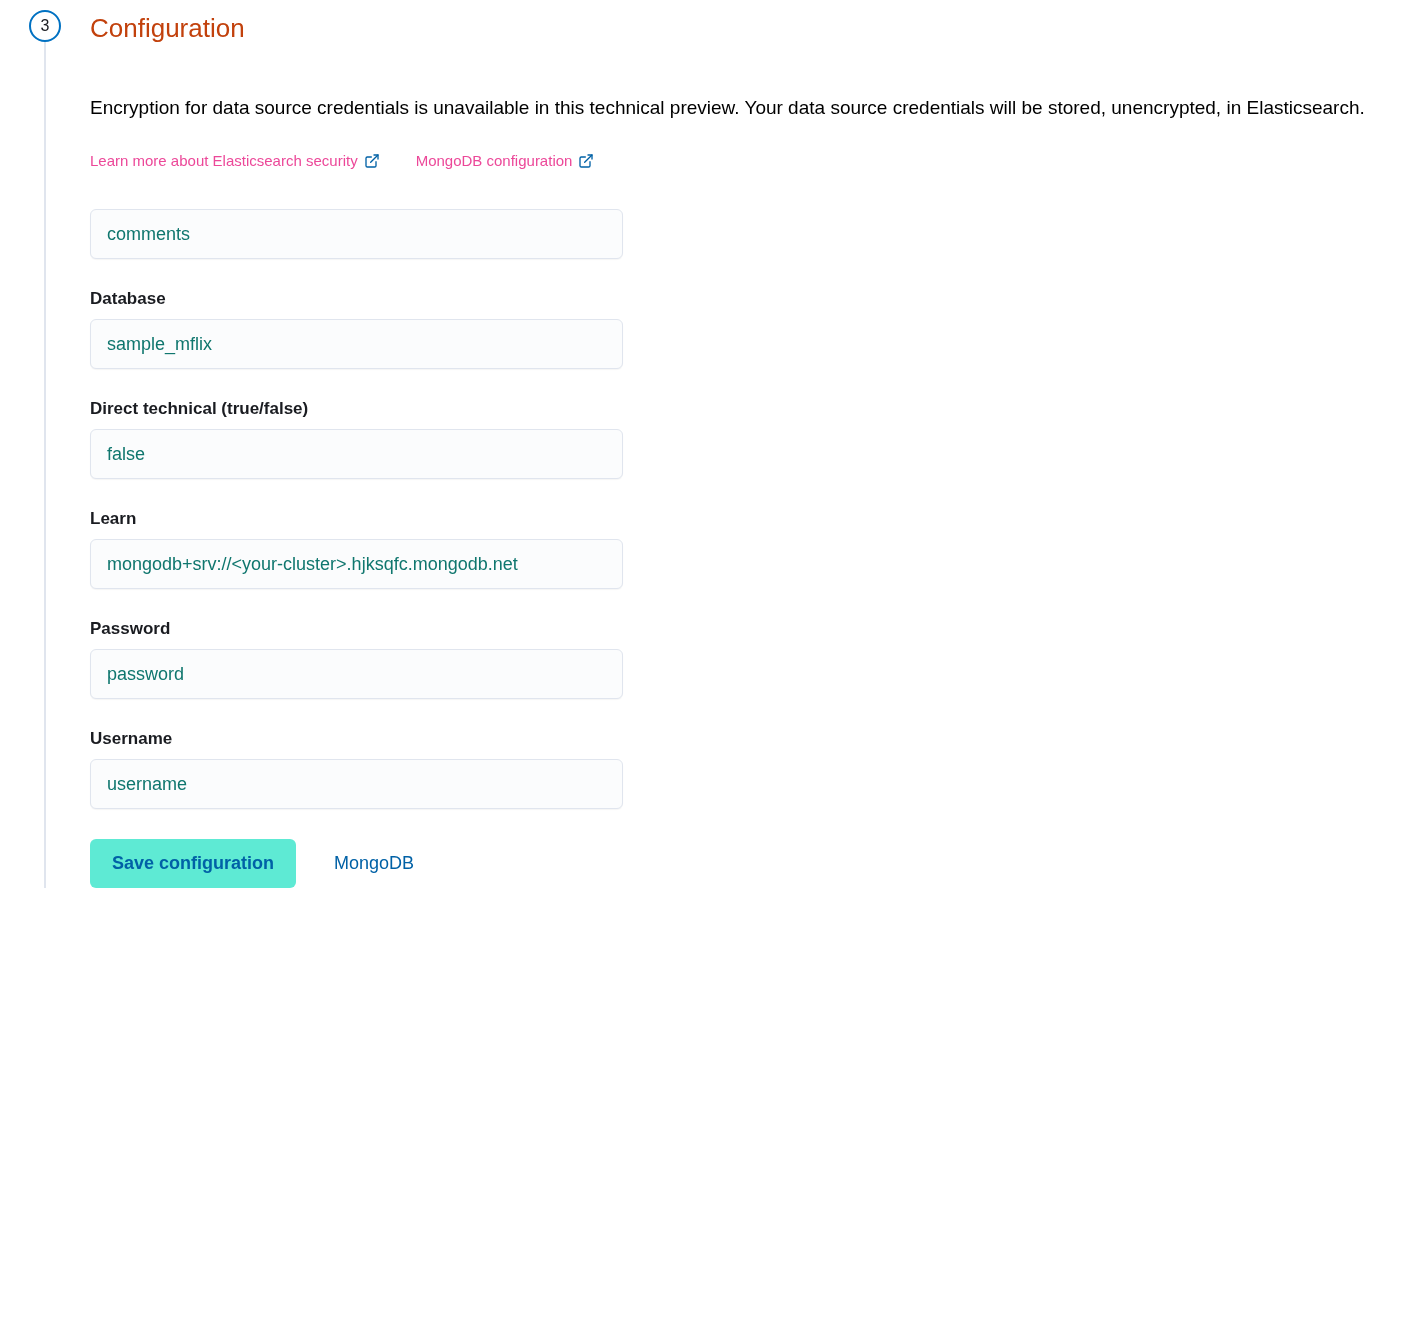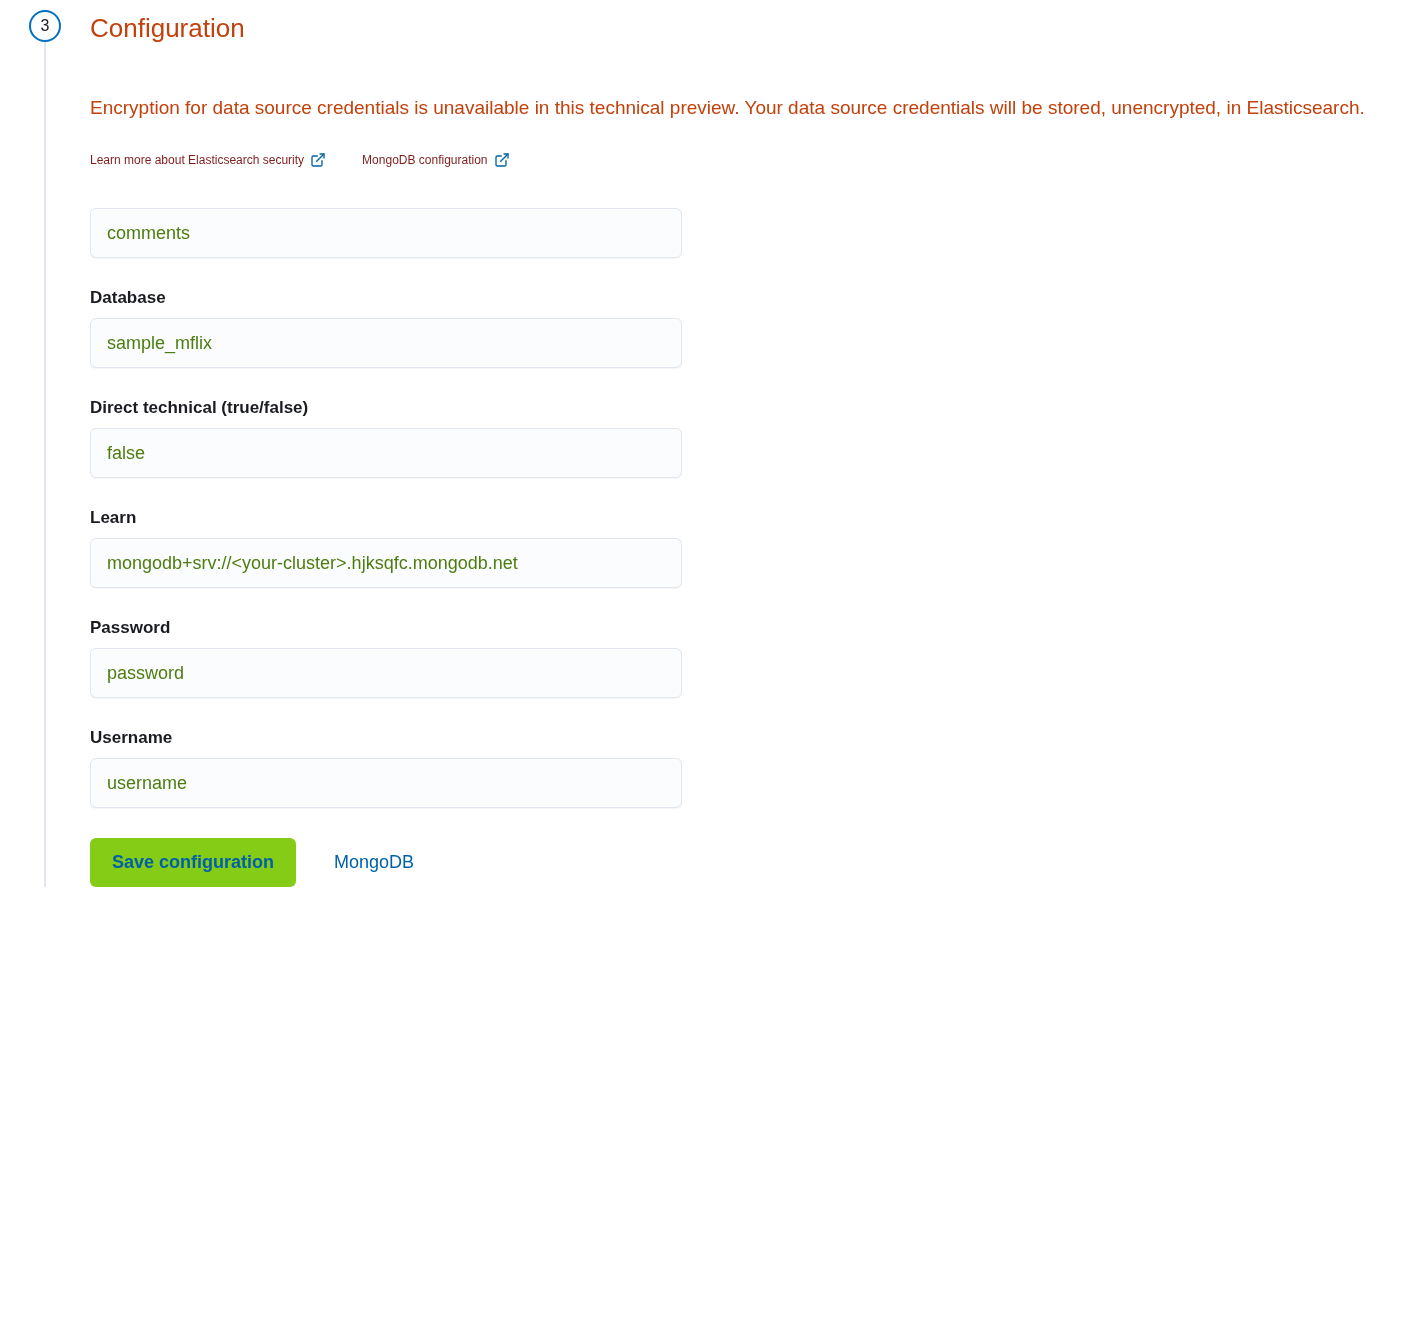--- a/index.html
+++ b/index.html
@@ -51,76 +51,76 @@
     .heading {
       font-size: 26px;
       font-weight: 400;
       color: #c2410c;
       margin-bottom: 48px;
       line-height: 1.3;
     }
     .description {
       font-size: 19px;
       line-height: 1.5;
-      color: #c2410c;
+      color: #000000;
       margin-bottom: 30px;
     }
     .links-row {
       display: flex;
       gap: 36px;
       margin-bottom: 40px;
       flex-wrap: wrap;
     }
     .ext-link {
       display: inline-flex;
       align-items: center;
       gap: 6px;
-      color: #7f1d1d;
-      font-size: 12px;
+      color: #ec4899;
+      font-size: 15px;
       font-weight: 500;
       text-decoration: none;
       cursor: pointer;
     }
     .ext-link svg {
       width: 16px;
       height: 16px;
       stroke: #0061a6;
     }
     .form-group {
       margin-bottom: 30px;
     }
     .form-label {
       display: block;
       font-size: 17px;
       font-weight: 700;
       color: #1a1c21;
       margin-bottom: 10px;
     }
     .form-input {
-      width: 592px;
+      width: 533px;
       max-width: 100%;
       height: 50px;
       padding: 0 16px;
       font-size: 18px;
-      color: #4d7c0f;
+      color: #0f766e;
       background: #fbfcfd;
       border: 1px solid #e0e5ee;
       border-radius: 6px;
       box-shadow: 0 1px 1px rgba(0,0,0,0.04), inset 0 0 0 0 transparent;
       outline: none;
       font-family: inherit;
     }
     .button-row {
       display: flex;
       gap: 30px;
       align-items: center;
       margin-top: 6px;
     }
     .btn-primary {
-      background: #84cc16;
+      background: #5eead4;
       color: #0061a6;
       border: none;
       border-radius: 6px;
       padding: 14px 22px;
       font-size: 18px;
       font-weight: 600;
       cursor: pointer;
       font-family: inherit;
     }
     .btn-secondary {

